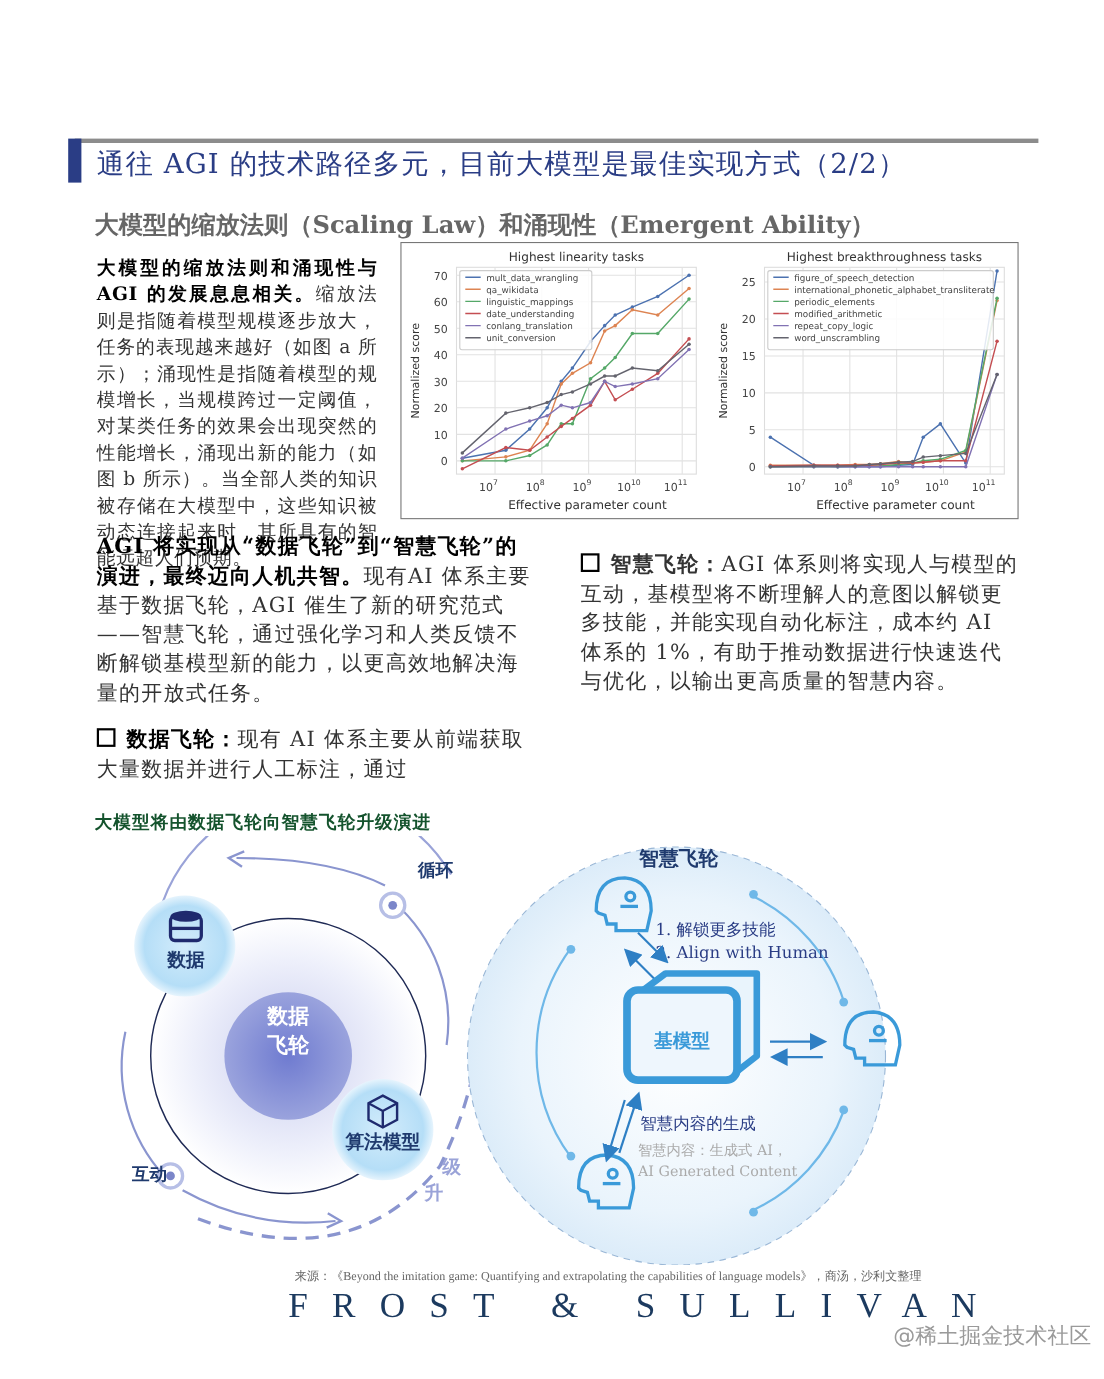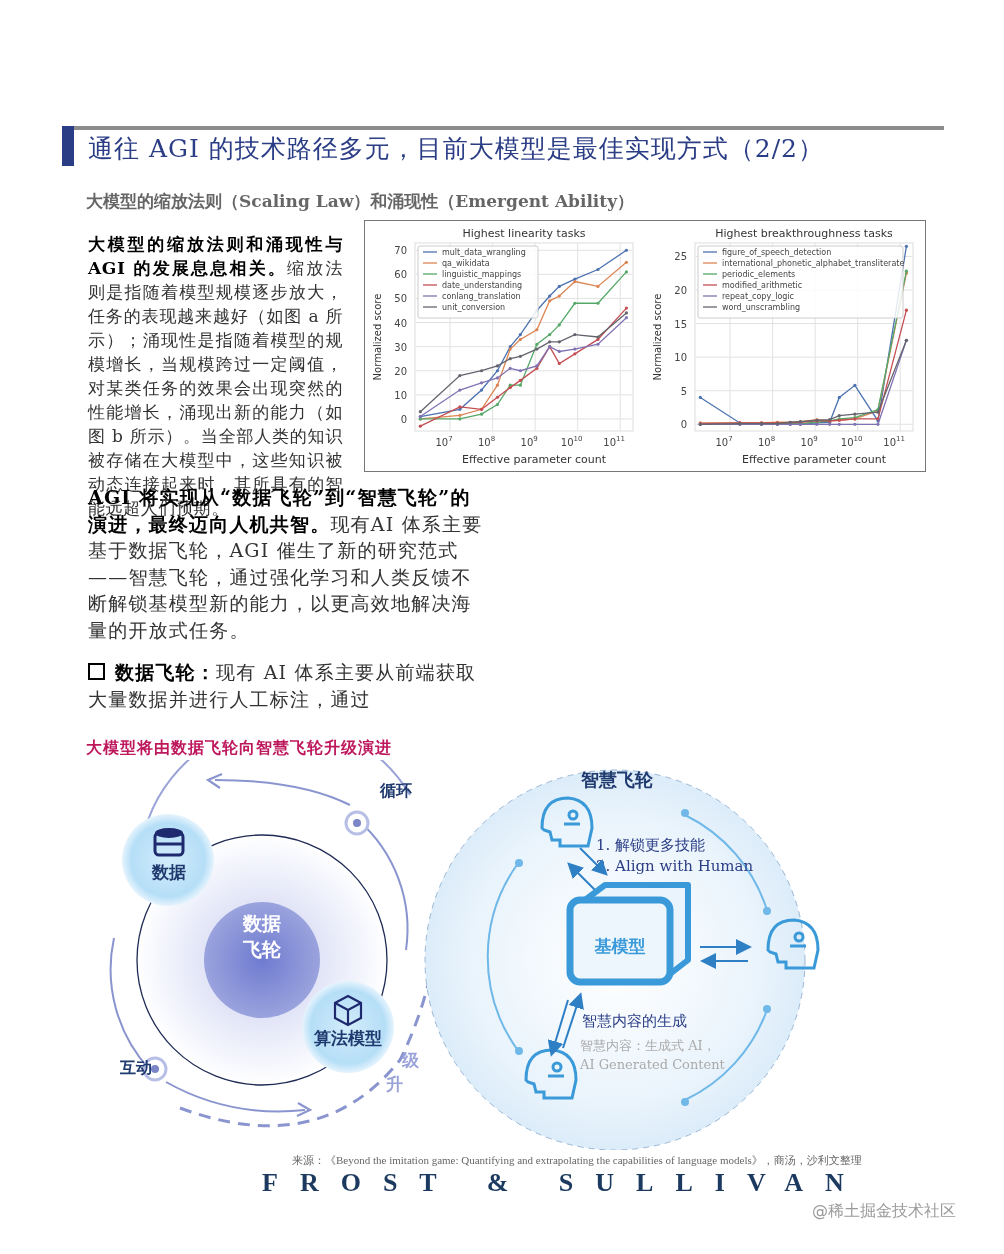--- a/index.html
+++ b/index.html
@@ -1,35 +1,35 @@
 <!DOCTYPE html>
 <html><head>
 <meta charset="utf-8">
 <style>
   html, body { margin:0; padding:0; background:#ffffff; }
   body { width:1004px; height:1254px; position:relative; overflow:hidden; font-family:"DejaVu Serif","Liberation Serif",serif; color:#333; }
   .abs { position:absolute; }
   .top-rule { left:68px; top:126px; width:876px; height:4px; background:#8c8c8c; }
   .title-bar { left:62px; top:126px; width:12px; height:40px; background:#2a3d85; }
   .page-title { left:88px; top:132px; font-size:25px; color:#2a3d85; letter-spacing:1px; white-space:nowrap; font-family:"DejaVu Serif","Liberation Serif",serif; }
-  .subtitle { left:86px; top:190px; font-size:17px; font-weight:bold; color:#666; white-space:nowrap; }
+  .subtitle { left:86px; top:190px; font-size:22px; font-weight:bold; color:#666; white-space:nowrap; }
   .intro { left:88px; top:232px; width:255px; font-size:17px; line-height:24px; color:#333; text-align:justify; letter-spacing:0.6px; }
   .intro b { color:#000; }
   .figbox { left:364px; top:220px; width:560px; height:250px; border:1.5px solid #777; background:#fff; }
   .panel { position:absolute; top:0; }
   .panel svg text { font-family:"DejaVu Sans","Liberation Sans",sans-serif; }
   .body-left { left:88px; top:484px; width:400px; font-size:19px; line-height:26.5px; color:#333; letter-spacing:1.2px; }
   .body-left b { color:#000; }
   .bullet { display:inline-block; width:13px; height:13px; border:2.5px solid #000; margin-right:10px; vertical-align:-1px; }
   .body-right { left:528px; top:484px; width:400px; font-size:19px; line-height:26.5px; color:#333; letter-spacing:1.2px; }
   .indent { padding-left:32px; }
-  .diagram-title { left:86px; top:738px; font-size:16px; font-weight:bold; color:#be185d; letter-spacing:1px; white-space:nowrap; }
-  .source { left:292px; top:1153px; font-size:11px; color:#666; white-space:nowrap; font-family:"Liberation Serif",serif; }
-  .logo { left:262px; top:1168px; font-size:26px; color:#1c3a5f; letter-spacing:22px; white-space:nowrap; font-family:"Liberation Serif",serif;font-weight:bold; }
-  .watermark { left:812px; top:1201px; font-size:16px; color:#9a9a9a; white-space:nowrap; font-family:"DejaVu Sans",sans-serif; }
+  .diagram-title { left:86px; top:738px; font-size:16px; font-weight:bold; color:#14532d; letter-spacing:1px; white-space:nowrap; }
+  .source { left:268px; top:1153px; font-size:11px; color:#666; white-space:nowrap; font-family:"Liberation Serif",serif; }
+  .logo { left:262px; top:1168px; font-size:32px; color:#1c3a5f; letter-spacing:22px; white-space:nowrap; font-family:"Liberation Serif",serif; }
+  .watermark { left:812px; top:1201px; font-size:20px; color:#9a9a9a; white-space:nowrap; font-family:"DejaVu Sans",sans-serif; }
   .diagram { left:80px; top:760px; width:900px; height:390px; }
   .diagram svg text { font-family:"DejaVu Serif","Liberation Serif",serif; }
 </style>
 </head>
 <body>
 
 <div class="abs top-rule"></div>
 <div class="abs title-bar"></div>
 <div class="abs page-title">通往 AGI 的技术路径多元，目前大模型是最佳实现方式（2/2）</div>
 <div class="abs subtitle">大模型的缩放法则（Scaling Law）和涌现性（Emergent Ability）</div>
@@ -286,20 +286,21 @@
       </svg>
   </div>
 </div>
 
 <div class="abs body-left">
   <div><b>AGI 将实现从“数据飞轮”到“智慧飞轮”的演进，最终迈向人机共智。</b><span>现有AI 体系主要基于数据飞轮，AGI 催生了新的研究范式——智慧飞轮，通过强化学习和人类反馈不断解锁基模型新的能力，以更高效地解决海量的开放式任务。</span></div>
   <div style="margin-top:16px"><span class="bullet"></span><b>数据飞轮：</b><span id="b0text">现有 AI 体系主要从前端获取大量数据并进行人工标注，通过</span></div>
 </div>
 
 <div class="abs body-right">
+  <div style="margin-top:16px"><span class="bullet"></span><b>智慧飞轮：</b><span>AGI 体系则将实现人与模型的互动，基模型将不断理解人的意图以解锁更多技能，并能实现自动化标注，成本约 AI 体系的 1%，有助于推动数据进行快速迭代与优化，以输出更高质量的智慧内容。</span></div>
 </div>
 
 <div class="abs diagram-title">大模型将由数据飞轮向智慧飞轮升级演进</div>
 
 <div class="abs diagram">
   <svg width="900" height="390" viewBox="0 0 900 390">
     <defs>
       <radialGradient id="gOuter" cx="50%" cy="50%" r="50%">
         <stop offset="0%" stop-color="#c9cdee"></stop>
         <stop offset="70%" stop-color="#eef0fb"></stop>

